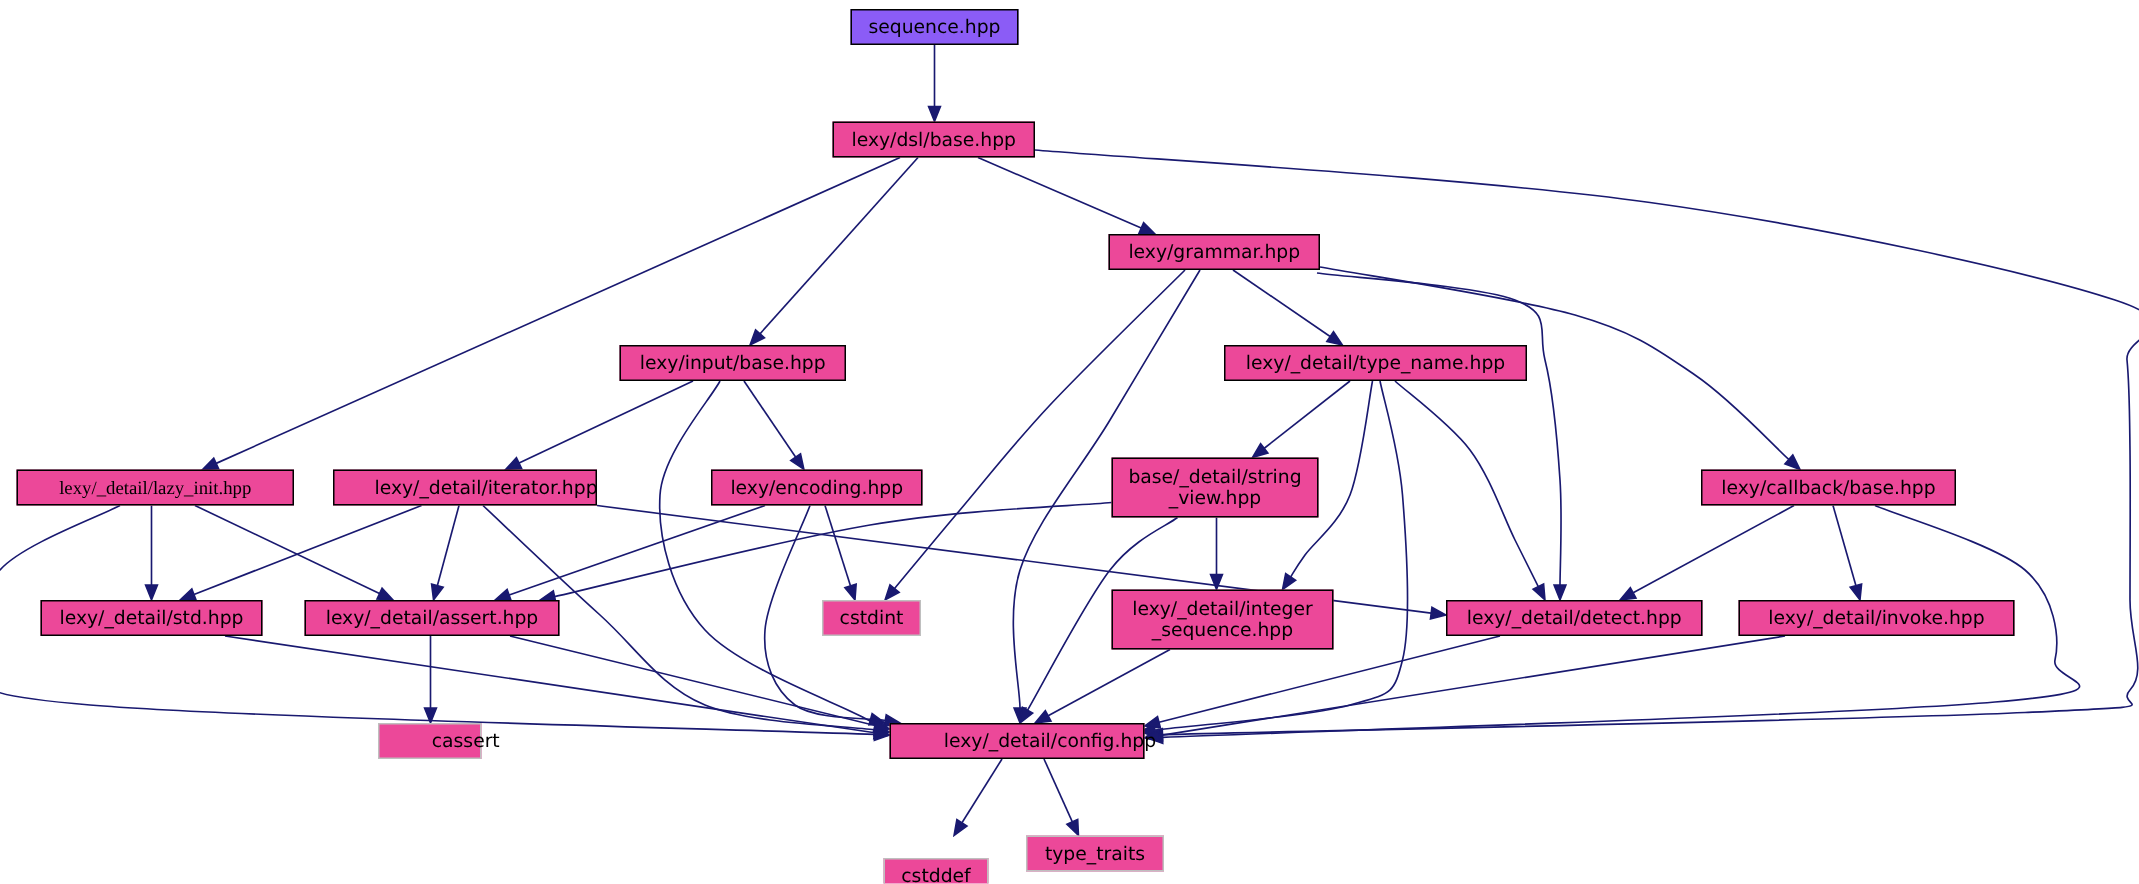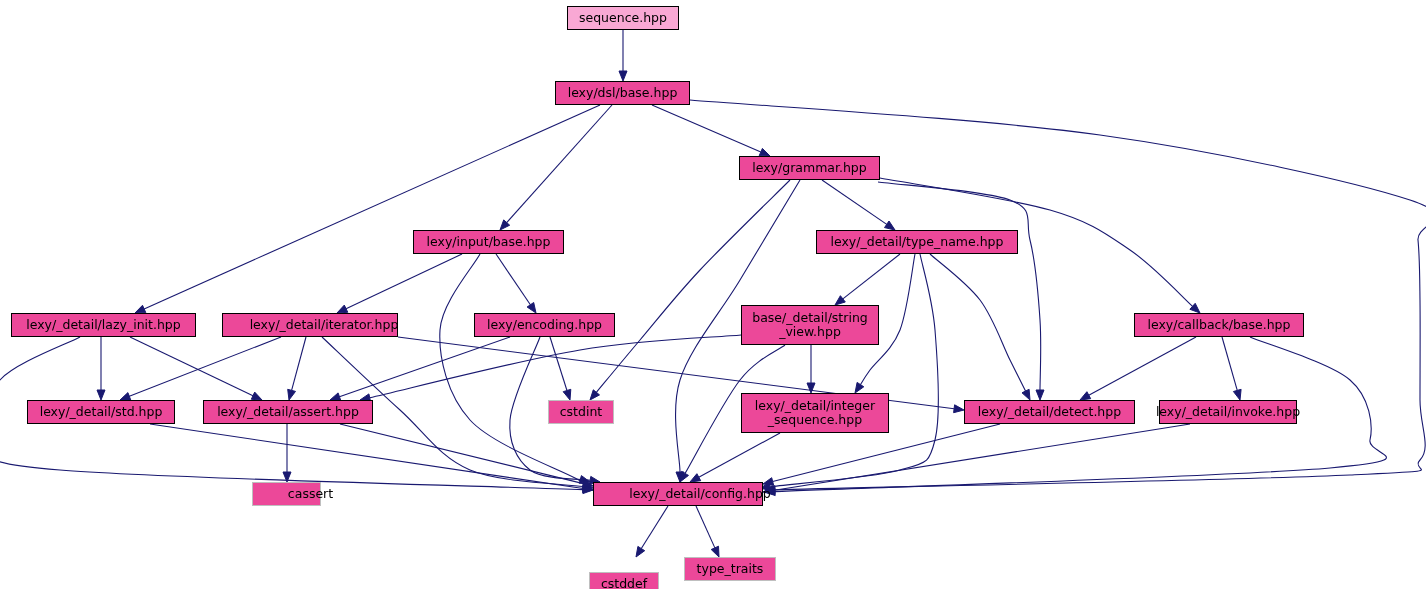--- a/index.html
+++ b/index.html
@@ -5,21 +5,21 @@
   html, body { margin: 0; padding: 0; background: #ffffff; }
   body { width: 1426px; height: 589px; position: relative; overflow: hidden; font-family: "DejaVu Sans", sans-serif; }
   #graph { position: absolute; left: 0; top: 0; width: 1426px; height: 589px; }
   .node {
     position: absolute; box-sizing: border-box;
     border: 1px solid #000000; background: #ec4899;
     display: flex; align-items: center; justify-content: center;
     text-align: center; font-size: 12.5px; line-height: 14px; color: #000000;
     white-space: pre; cursor: pointer;
   }
-  .node.root { background: #f9a8d4; }
+  .node.root { background: #8b5cf6; }
   .node.external { border-color: #bfbfbf; cursor: default; }
   .edge { fill: none; stroke: #191970; stroke-width: 1.1; }
   .arrow { fill: #191970; stroke: #191970; stroke-width: 1; }
 </style>
 </head>
 <body>
 
 <svg id="graph" xmlns="http://www.w3.org/2000/svg" width="1426" height="589">
     <g>
       <path class="edge" d="M623,30 L623,71"></path>
@@ -186,30 +186,30 @@
       <polygon class="arrow" points="719.0,557.0 711.2,549.5 718.5,546.2"></polygon>
     </g>
   </svg>
 
 <div id="nodes">
   <div class="node root" style="left: 567px; top: 6px; width: 112px; height: 24px;">sequence.hpp</div>
   <div class="node" style="left: 555px; top: 81px; width: 135px; height: 24px;">lexy/dsl/base.hpp</div>
   <div class="node" style="left: 739px; top: 156px; width: 141px; height: 24px;">lexy/grammar.hpp</div>
   <div class="node" style="left: 413px; top: 230px; width: 151px; height: 24px;">lexy/input/base.hpp</div>
   <div class="node" style="left: 816px; top: 230px; width: 202px; height: 24px;">lexy/_detail/type_name.hpp</div>
-  <div class="node" style="left: 11px; top: 313px; width: 185px; height: 24px;">lexy/_detail/lazy_init.hpp</div>
+  <div class="node" style="left: 11px; top: 313px; width: 185px; height: 24px; font-family: Liberation Serif, serif;">lexy/_detail/lazy_init.hpp</div>
   <div class="node" style="left: 222px; top: 313px; width: 176px; height: 24px; padding-left: 28px;">lexy/_detail/iterator.hpp</div>
   <div class="node" style="left: 474px; top: 313px; width: 141px; height: 24px;">lexy/encoding.hpp</div>
   <div class="node" style="left: 741px; top: 305px; width: 138px; height: 40px;">base/_detail/string
 _view.hpp</div>
   <div class="node" style="left: 1134px; top: 313px; width: 170px; height: 24px;">lexy/callback/base.hpp</div>
   <div class="node" style="left: 27px; top: 400px; width: 148px; height: 24px;">lexy/_detail/std.hpp</div>
   <div class="node" style="left: 203px; top: 400px; width: 170px; height: 24px; text-align: right;">lexy/_detail/assert.hpp</div>
   <div class="node external" style="left: 548px; top: 400px; width: 66px; height: 24px;">cstdint</div>
   <div class="node" style="left: 741px; top: 393px; width: 148px; height: 40px;">lexy/_detail/integer
 _sequence.hpp</div>
   <div class="node" style="left: 964px; top: 400px; width: 171px; height: 24px;">lexy/_detail/detect.hpp</div>
-  <div class="node" style="left: 1159px; top: 400px; width: 138px; height: 24px;">lexy/_detail/invoke.hpp</div>
+  <div class="node" style="left: 1159px; top: 400px; width: 184px; height: 24px;">lexy/_detail/invoke.hpp</div>
   <div class="node external" style="left: 252px; top: 482px; width: 69px; height: 24px; padding-left: 48px;">cassert</div>
   <div class="node" style="left: 593px; top: 482px; width: 170px; height: 24px; padding-left: 44px;">lexy/_detail/config.hpp</div>
   <div class="node external" style="left: 589px; top: 572px; width: 70px; height: 24px;">cstddef</div>
   <div class="node external" style="left: 684px; top: 557px; width: 92px; height: 24px;">type_traits</div>
 </div>
 
 </body></html>

